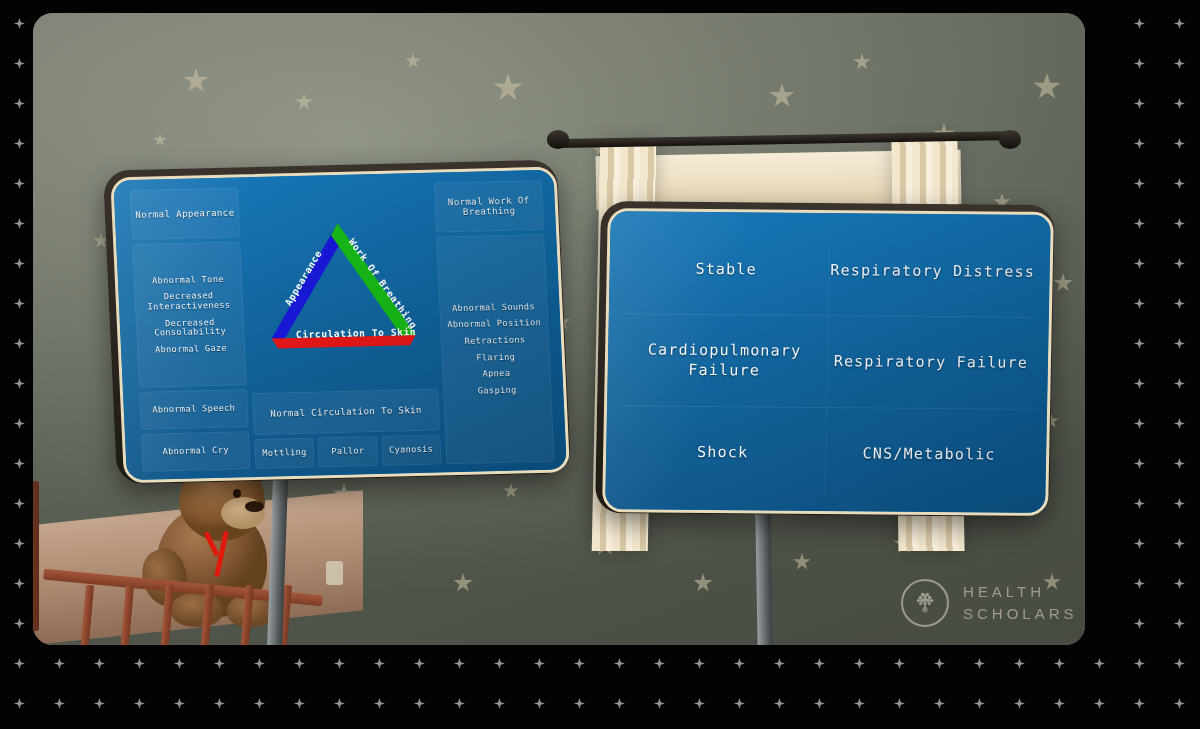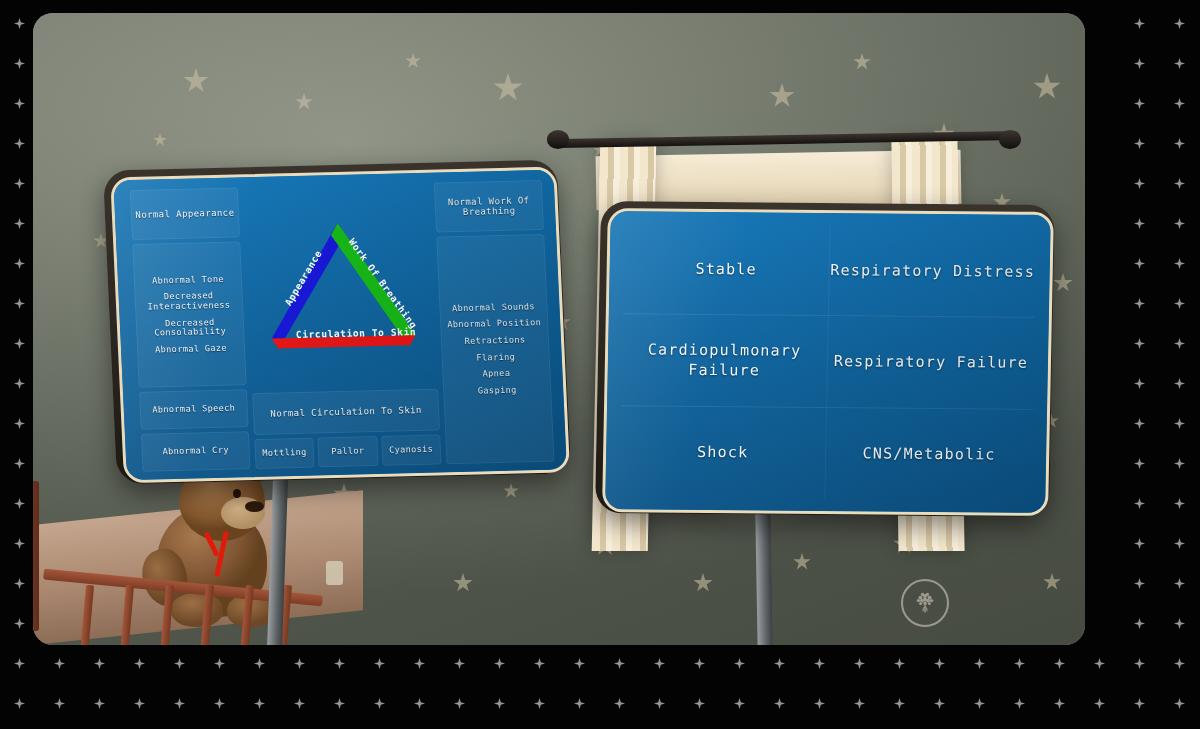--- a/index.html
+++ b/index.html
@@ -461,16 +461,20 @@
               <circle cx="14" cy="10.4" r="2"></circle>
             <circle cx="9.6" cy="14.4" r="1.5"></circle>
               <circle cx="18.4" cy="14.4" r="1.5"></circle>
             <circle cx="14" cy="14.2" r="1.7"></circle>
             <path d="M13.3 15 h1.4 v8.4 h-1.4 z"></path>
             <path d="M13.6 17.4 C11.6 18.4 11.2 20.4 11.6 22.4 L12.7 22 C12.4 20.4 12.6 19.2 13.9 18.4 Z"></path>
             <path d="M14.4 17.4 C16.4 18.4 16.8 20.4 16.4 22.4 L15.3 22 C15.6 20.4 15.4 19.2 14.1 18.4 Z"></path>
           </g>
         </svg>
       </span>
+      <span class="wordmark">
+        <span>HEALTH</span><br>
+        <span>SCHOLARS</span>
+      </span>
     </div>
 
   </div>
 </div>
 
 </body></html>

